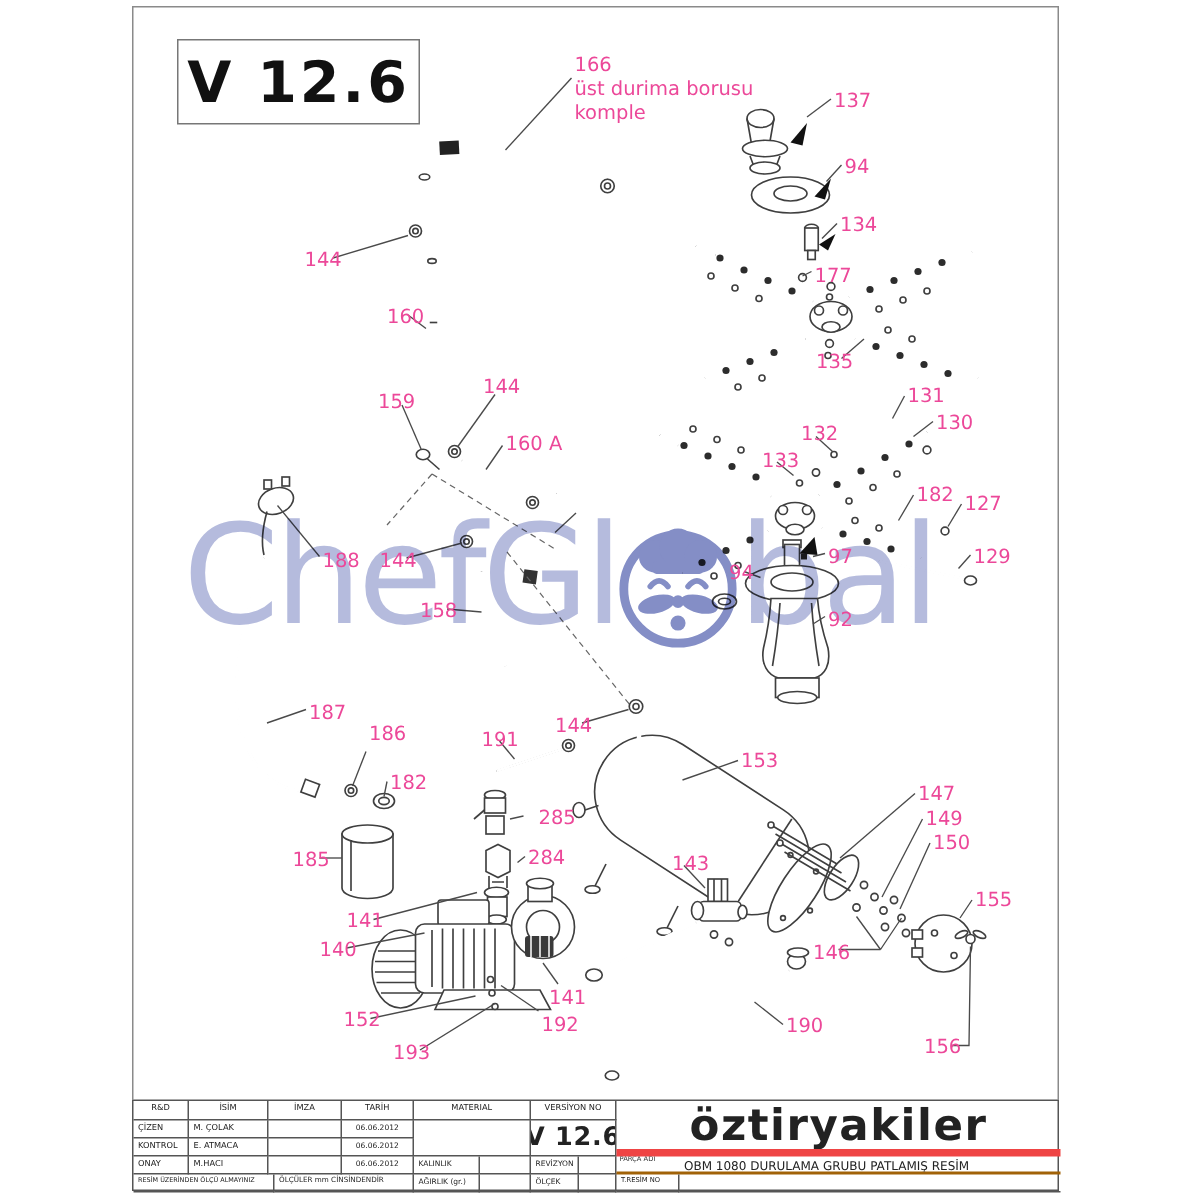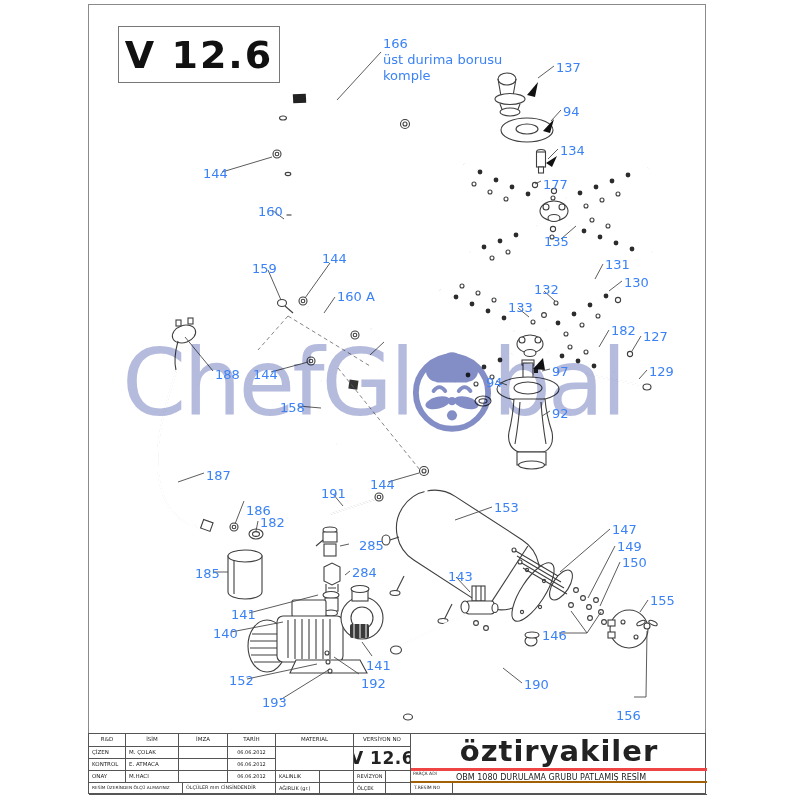--- a/index.html
+++ b/index.html
@@ -9,31 +9,31 @@
          border:1px solid #8a8a8a;box-sizing:border-box;}
   #version-box{position:absolute;left:118px;top:26px;width:162px;height:57px;
          border:1.5px solid #777;box-sizing:border-box;display:flex;align-items:center;
          justify-content:center;font-size:38px;font-weight:bold;color:#111;letter-spacing:2px;}
   #diagram-svg{position:absolute;left:0;top:0;z-index:1;}
   #watermark{position:absolute;left:122px;top:330px;z-index:2;display:flex;align-items:center;
          font-size:92px;font-weight:normal;letter-spacing:-3px;color:rgba(132,142,198,.60);
          mix-blend-mode:multiply;white-space:nowrap;}
   #watermark svg{margin:0 -2px -14px -2px;}
   #callout-layer{position:absolute;left:0;top:0;width:800px;height:800px;z-index:3;pointer-events:none;}
-  .callout{position:absolute;font-size:13px;line-height:1.22;color:#3b82f6;white-space:pre-line;}
+  .callout{position:absolute;font-size:13px;line-height:1.22;color:#ec4899;white-space:pre-line;}
   .leader{fill:none;stroke:#4a4a4a;stroke-width:.9;}
   
   #title-block{position:absolute;left:88px;top:733px;width:618px;height:61px;z-index:4;
          box-sizing:border-box;border:1px solid #555;background:#fff;color:#222;}
   .tb{position:absolute;box-sizing:border-box;border-right:1px solid #555;border-bottom:1px solid #555;
       overflow:hidden;white-space:nowrap;font-size:5.5px;line-height:1;display:flex;align-items:center;}
   .tb.c{justify-content:center;}
   .tb.l{padding-left:3px;}
   #tb-version{font-size:17px;font-weight:bold;letter-spacing:.5px;}
-  #tb-brand{font-size:29px;font-weight:bold;letter-spacing:1px;border-bottom:3px solid #ef4444;}
+  #tb-brand{font-size:29px;font-weight:bold;letter-spacing:1px;border-bottom:5px solid #ef4444;}
   #tb-parca{position:absolute;box-sizing:border-box;border-bottom:2px solid #a16207;}
   .tiny{position:absolute;left:2px;top:1px;font-size:4.5px;color:#333;}
   #tb-parca-val{position:absolute;left:45px;top:3px;font-size:8px;font-weight:500;}
   .nut{fill:#fff;stroke:#3f3f3f;stroke-width:1.1;}
   .jet{fill:#2c2c2c;}
   .fl{fill:#fff;stroke:#3f3f3f;stroke-width:1.1;}
   .ln{fill:none;stroke:#3f3f3f;stroke-width:1.1;}
 </style>
 </head>
 <body>
@@ -438,42 +438,42 @@
       <div class="callout" style="left: 611px; top: 323px;">182</div>
       <div class="callout" style="left: 643px; top: 329px;">127</div>
       <div class="callout" style="left: 649px; top: 364px;">129</div>
       <div class="callout" style="left: 552px; top: 364px;">97</div>
       <div class="callout" style="left: 486px; top: 375px;">94</div>
       <div class="callout" style="left: 552px; top: 406px;">92</div>
       <div class="callout" style="left: 215px; top: 367px;">188</div>
       <div class="callout" style="left: 253px; top: 367px;">144</div>
       <div class="callout" style="left: 280px; top: 400px;">158</div>
       <div class="callout" style="left: 206px; top: 468px;">187</div>
-      <div class="callout" style="left: 246px; top: 503px; text-align: center;">186</div>
+      <div class="callout" style="left: 246px; top: 482px; text-align: center;">186</div>
       <div class="callout" style="left: 260px; top: 515px;">182</div>
       <div class="callout" style="left: 195px; top: 566px;">185</div>
       <div class="callout" style="left: 321px; top: 486px;">191</div>
       <div class="callout" style="left: 370px; top: 477px;">144</div>
       <div class="callout" style="left: 359px; top: 538px;">285</div>
       <div class="callout" style="left: 352px; top: 565px;">284</div>
       <div class="callout" style="left: 494px; top: 500px;">153</div>
       <div class="callout" style="left: 448px; top: 569px;">143</div>
       <div class="callout" style="left: 612px; top: 522px;">147</div>
       <div class="callout" style="left: 617px; top: 539px;">149</div>
       <div class="callout" style="left: 622px; top: 555px;">150</div>
       <div class="callout" style="left: 650px; top: 593px;">155</div>
       <div class="callout" style="left: 542px; top: 628px;">146</div>
       <div class="callout" style="left: 231px; top: 607px;">141</div>
       <div class="callout" style="left: 213px; top: 626px;">140</div>
       <div class="callout" style="left: 366px; top: 658px;">141</div>
       <div class="callout" style="left: 229px; top: 673px;">152</div>
       <div class="callout" style="left: 361px; top: 676px;">192</div>
       <div class="callout" style="left: 262px; top: 695px;">193</div>
       <div class="callout" style="left: 524px; top: 677px;">190</div>
-      <div class="callout" style="left: 616px; top: 708px;">156</div>
+      <div class="callout" style="left: 616px; top: 691px;">156</div>
     </div>
 
   <div id="title-block">
     <div class="tb c" style="left:0;top:0;width:37px;height:13px">R&amp;D</div>
     <div class="tb c" style="left:37px;top:0;width:53px;height:13px">İSİM</div>
     <div class="tb c" style="left:90px;top:0;width:49px;height:13px">İMZA</div>
     <div class="tb c" style="left:139px;top:0;width:48px;height:13px">TARİH</div>
     <div class="tb c" style="left:187px;top:0;width:78px;height:13px">MATERIAL</div>
     <div class="tb c" style="left:265px;top:0;width:57px;height:13px">VERSİYON NO</div>
 

